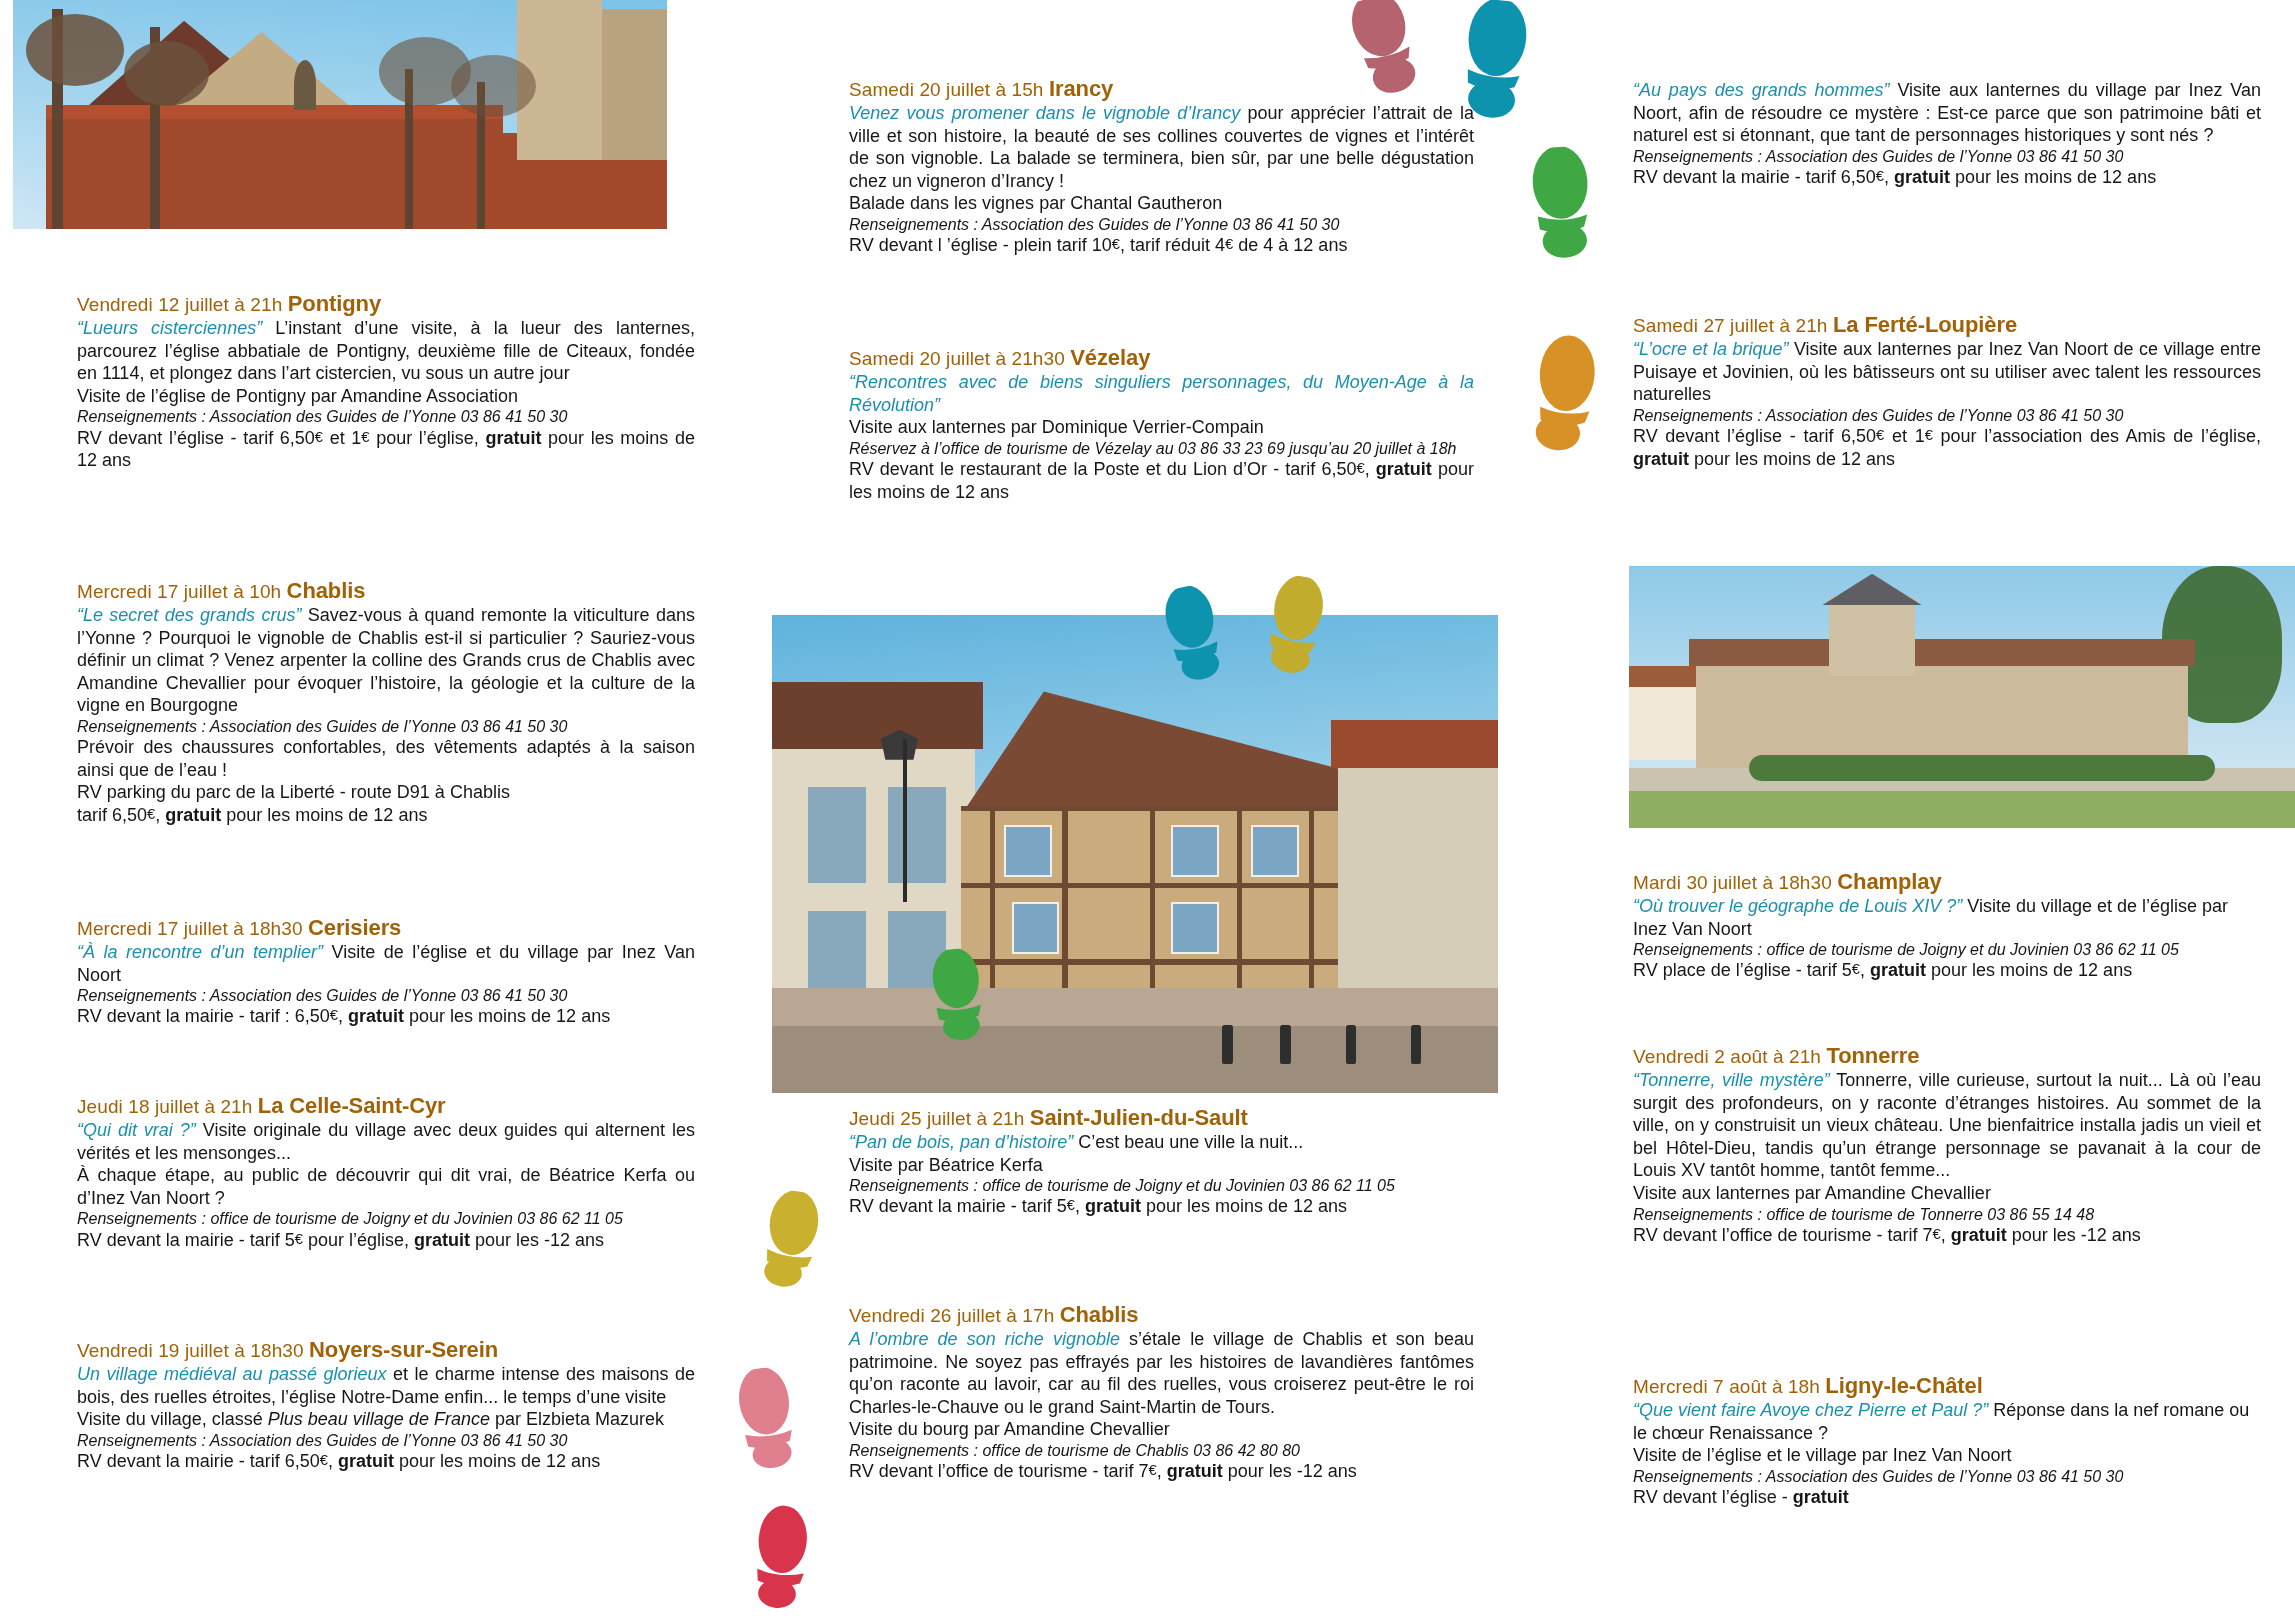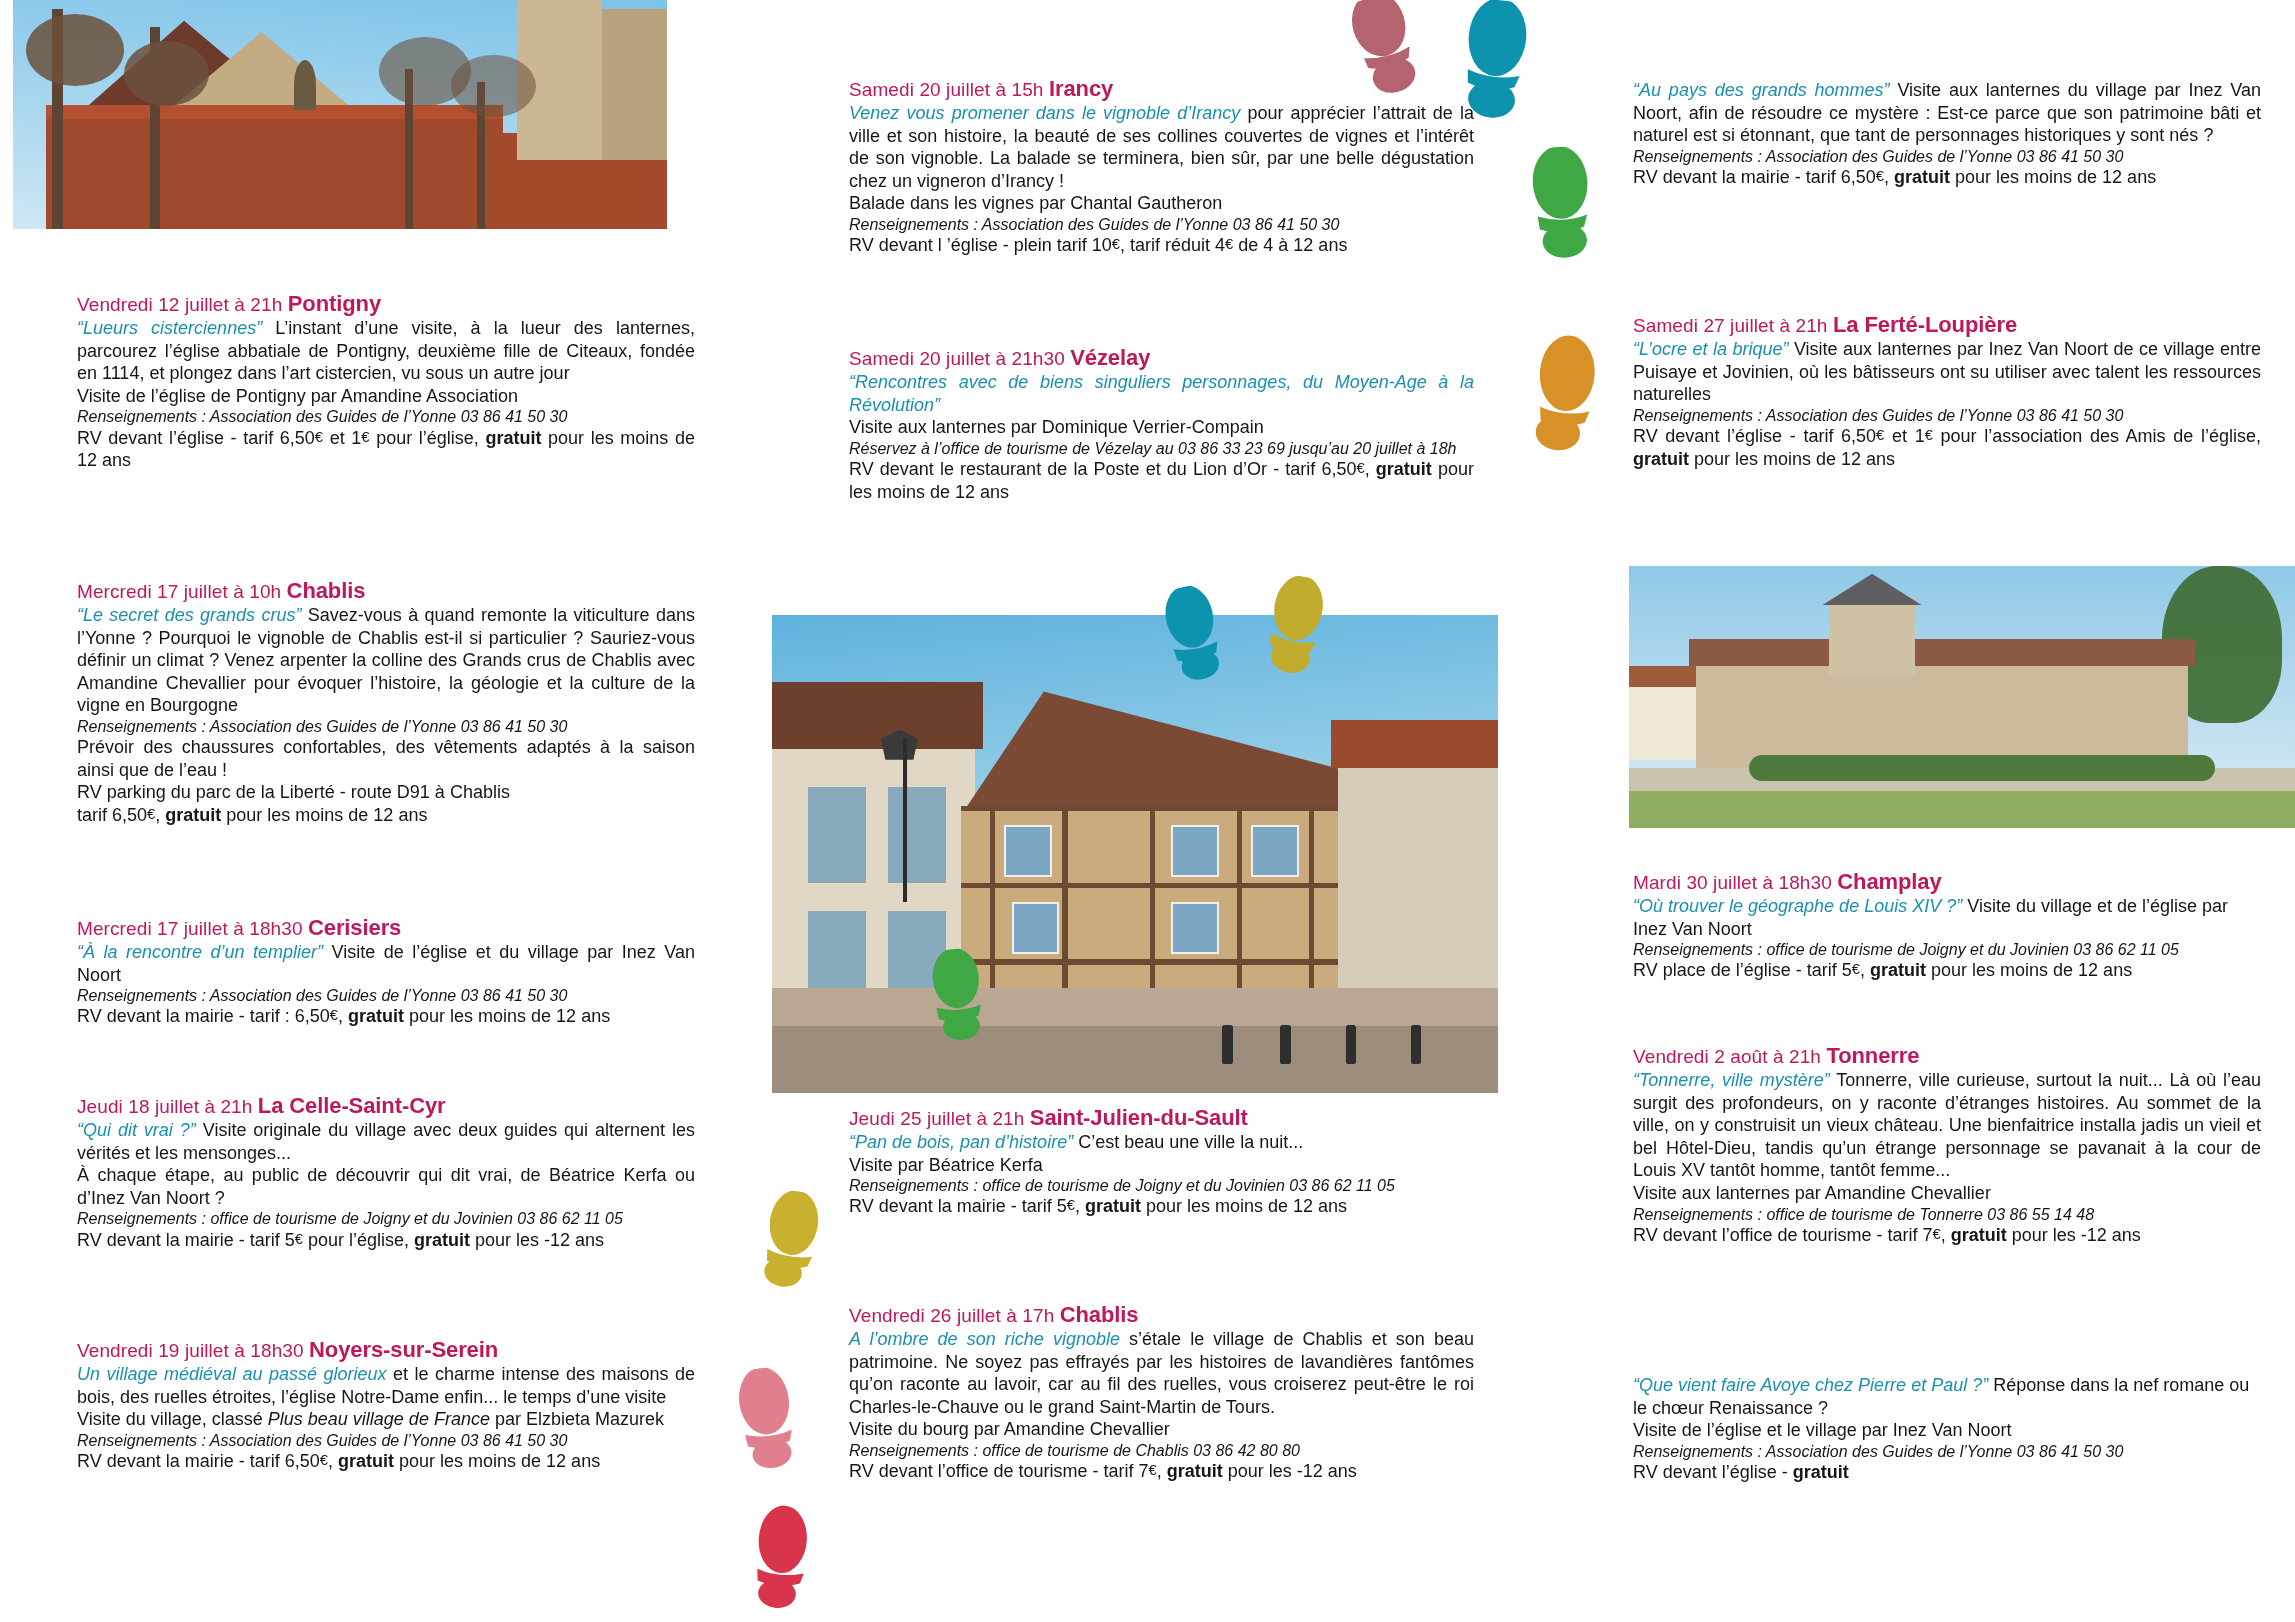--- a/index.html
+++ b/index.html
@@ -68,21 +68,21 @@
   .rc-tree{position:absolute;right:2%;top:0;width:18%;height:60%;background:#3f6d33;border-radius:46% 46% 40% 40%;opacity:.92;}
   .rc-bushes{position:absolute;left:18%;bottom:18%;width:70%;height:10%;background:#4d7a3c;border-radius:26px;}
 
   
   .fp{position:absolute;}
   .fp svg{display:block;}
 
   
   .block{position:absolute;}
   .hdr{
-    font-size:19px;line-height:1.08;letter-spacing:0.1px;color:#be185d;
+    font-size:19px;line-height:1.08;letter-spacing:0.1px;color:#a16207;
     margin:0 0 1.3px 0;white-space:nowrap;
   }
   .hdr .place{font-weight:bold;font-size:22px;letter-spacing:-0.1px;}
   p.body{
     margin:0;font-size:18px;line-height:1.255;color:#161616;
     text-align:justify;
   }
   p.body.nj{text-align:left;}
   .accent{color:#1a8fae;font-style:italic;}
   .ital{font-style:italic;font-size:16px;line-height:1.2;display:block;}
@@ -354,20 +354,21 @@
     <div class="hdr"><span>Vendredi 2 août à 21h</span> <span class="place">Tonnerre</span></div>
     <p class="body"><span class="accent">“Tonnerre, ville mystère”</span><span> Tonnerre, ville curieuse, surtout la nuit... Là où l’eau surgit des profondeurs, on y raconte d’étranges histoires. Au sommet de la ville, on y construisit un vieux château. Une bienfaitrice installa jadis un vieil et bel Hôtel-Dieu, tandis qu’un étrange personnage se pavanait à la cour de Louis XV tantôt homme, tantôt femme...</span></p>
     <p class="body nj">Visite aux lanternes par Amandine Chevallier</p>
     <p class="body nj">
         <span class="ital">Renseignements : office de tourisme de Tonnerre 03 86 55 14 48</span>
       </p>
     <p class="body nj"><span>RV devant l’office de tourisme - tarif 7</span><span class="eur">€</span><span>, </span><span class="b">gratuit</span><span> pour les -12 ans</span></p>
   </div>
 
   <div class="block" style="left:1633px;top:1374px;width:628px;">
+    <div class="hdr"><span>Mercredi 7 août à 18h</span> <span class="place">Ligny-le-Châtel</span></div>
     <p class="body nj"><span class="accent">“Que vient faire Avoye chez Pierre et Paul ?”</span><span> Réponse dans la nef romane ou le chœur Renaissance ?</span></p>
     <p class="body nj">Visite de l’église et le village par Inez Van Noort</p>
     <p class="body nj">
         <span class="ital">Renseignements : Association des Guides de l’Yonne 03 86 41 50 30</span>
       </p>
     <p class="body nj"><span>RV devant l’église - </span><span class="b">gratuit</span></p>
   </div>
 
 </div>
 

